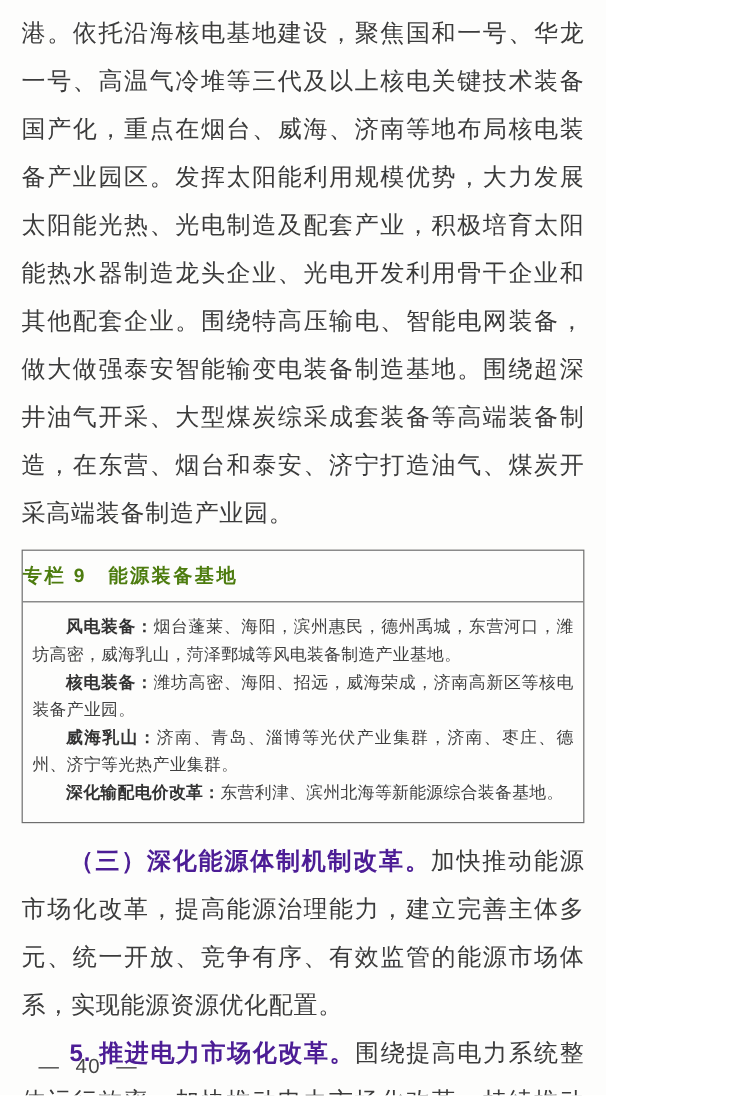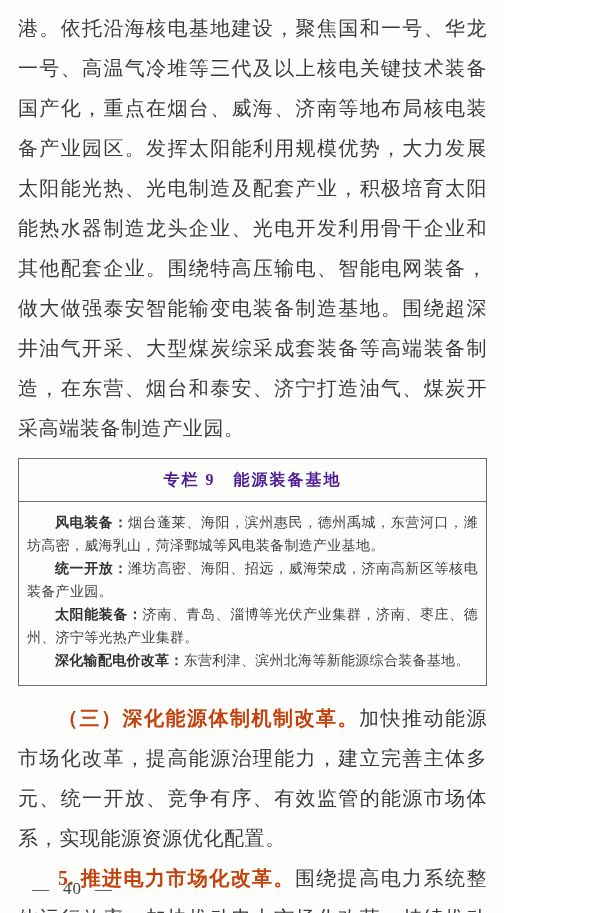--- a/index.html
+++ b/index.html
@@ -7,51 +7,50 @@
     padding: 0;
     background: #ffffff;
   }
   .page {
     position: relative;
     width: 505px;
     height: 913px;
     box-sizing: border-box;
     background: #fdfdfc;
     padding: 8px 18px 0 18px;
-    font-family: Liberation Serif, serif;
+    font-family: Liberation Sans, sans-serif;
     color: #3b3b3b;
     overflow: hidden;
   }
   .para {
     margin: 0;
     font-size: 20px;
     line-height: 40px;
     letter-spacing: 0.6px;
     text-align: justify;
     text-justify: inter-ideograph;
   }
   .para.indent {
     text-indent: 2em;
   }
   .lead {
     font-weight: bold;
-    color: #c2410c;
+    color: #4c1d95;
   }
   .callout {
     margin-top: 10px;
     margin-bottom: 12px;
     border: 1.5px solid #6e6e6e;
     background: #fdfdfc;
   }
   .callout-title {
-    text-align: center;
     font-weight: bold;
     font-size: 16px;
     letter-spacing: 2px;
-    color: #4c1d95;
+    color: #4d7c0f;
     padding: 11px 0 10px 0;
     border-bottom: 1.5px solid #6e6e6e;
   }
   .callout-body {
     padding: 9px 8px 13px 8px;
   }
   .callout-item {
     margin: 0;
     font-size: 14px;
     line-height: 23px;
@@ -81,22 +80,22 @@
 <body>
 
 <div class="page">
 
   <p class="para">港。依托沿海核电基地建设，聚焦国和一号、华龙一号、高温气冷堆等三代及以上核电关键技术装备国产化，重点在烟台、威海、济南等地布局核电装备产业园区。发挥太阳能利用规模优势，大力发展太阳能光热、光电制造及配套产业，积极培育太阳能热水器制造龙头企业、光电开发利用骨干企业和其他配套企业。围绕特高压输电、智能电网装备，做大做强泰安智能输变电装备制造基地。围绕超深井油气开采、大型煤炭综采成套装备等高端装备制造，在东营、烟台和泰安、济宁打造油气、煤炭开采高端装备制造产业园。</p>
 
   <div class="callout">
     <div class="callout-title">专栏 9　能源装备基地</div>
     <div class="callout-body">
       <p class="callout-item"><span class="label">风电装备：</span><span>烟台蓬莱、海阳，滨州惠民，德州禹城，东营河口，潍坊高密，威海乳山，菏泽鄄城等风电装备制造产业基地。</span></p>
-      <p class="callout-item"><span class="label">统一开放：</span><span>潍坊高密、海阳、招远，威海荣成，济南高新区等核电装备产业园。</span></p>
-      <p class="callout-item"><span class="label">太阳能装备：</span><span>济南、青岛、淄博等光伏产业集群，济南、枣庄、德州、济宁等光热产业集群。</span></p>
+      <p class="callout-item"><span class="label">核电装备：</span><span>潍坊高密、海阳、招远，威海荣成，济南高新区等核电装备产业园。</span></p>
+      <p class="callout-item"><span class="label">威海乳山：</span><span>济南、青岛、淄博等光伏产业集群，济南、枣庄、德州、济宁等光热产业集群。</span></p>
       <p class="callout-item"><span class="label">深化输配电价改革：</span><span>东营利津、滨州北海等新能源综合装备基地。</span></p>
     </div>
   </div>
 
   <p class="para indent"><span class="lead">（三）深化能源体制机制改革。</span><span>加快推动能源市场化改革，提高能源治理能力，建立完善主体多元、统一开放、竞争有序、有效监管的能源市场体系，实现能源资源优化配置。</span></p>
 
   <p class="para indent"><span class="lead">5. 推进电力市场化改革。</span><span>围绕提高电力系统整体运行效率，加快推动电力市场化改革。持续推动电力市场化交易，推动完善中长期、辅助服务、现货市场的建设工作。深化燃煤发电机组上网电价改革，加快电力市场建设。建立科学的输配电价体系，深化输配电价改革。推动配售电业务全面放开，推进增量配电业务</span></p>
 
   <div class="footer">
     <span>—</span>

